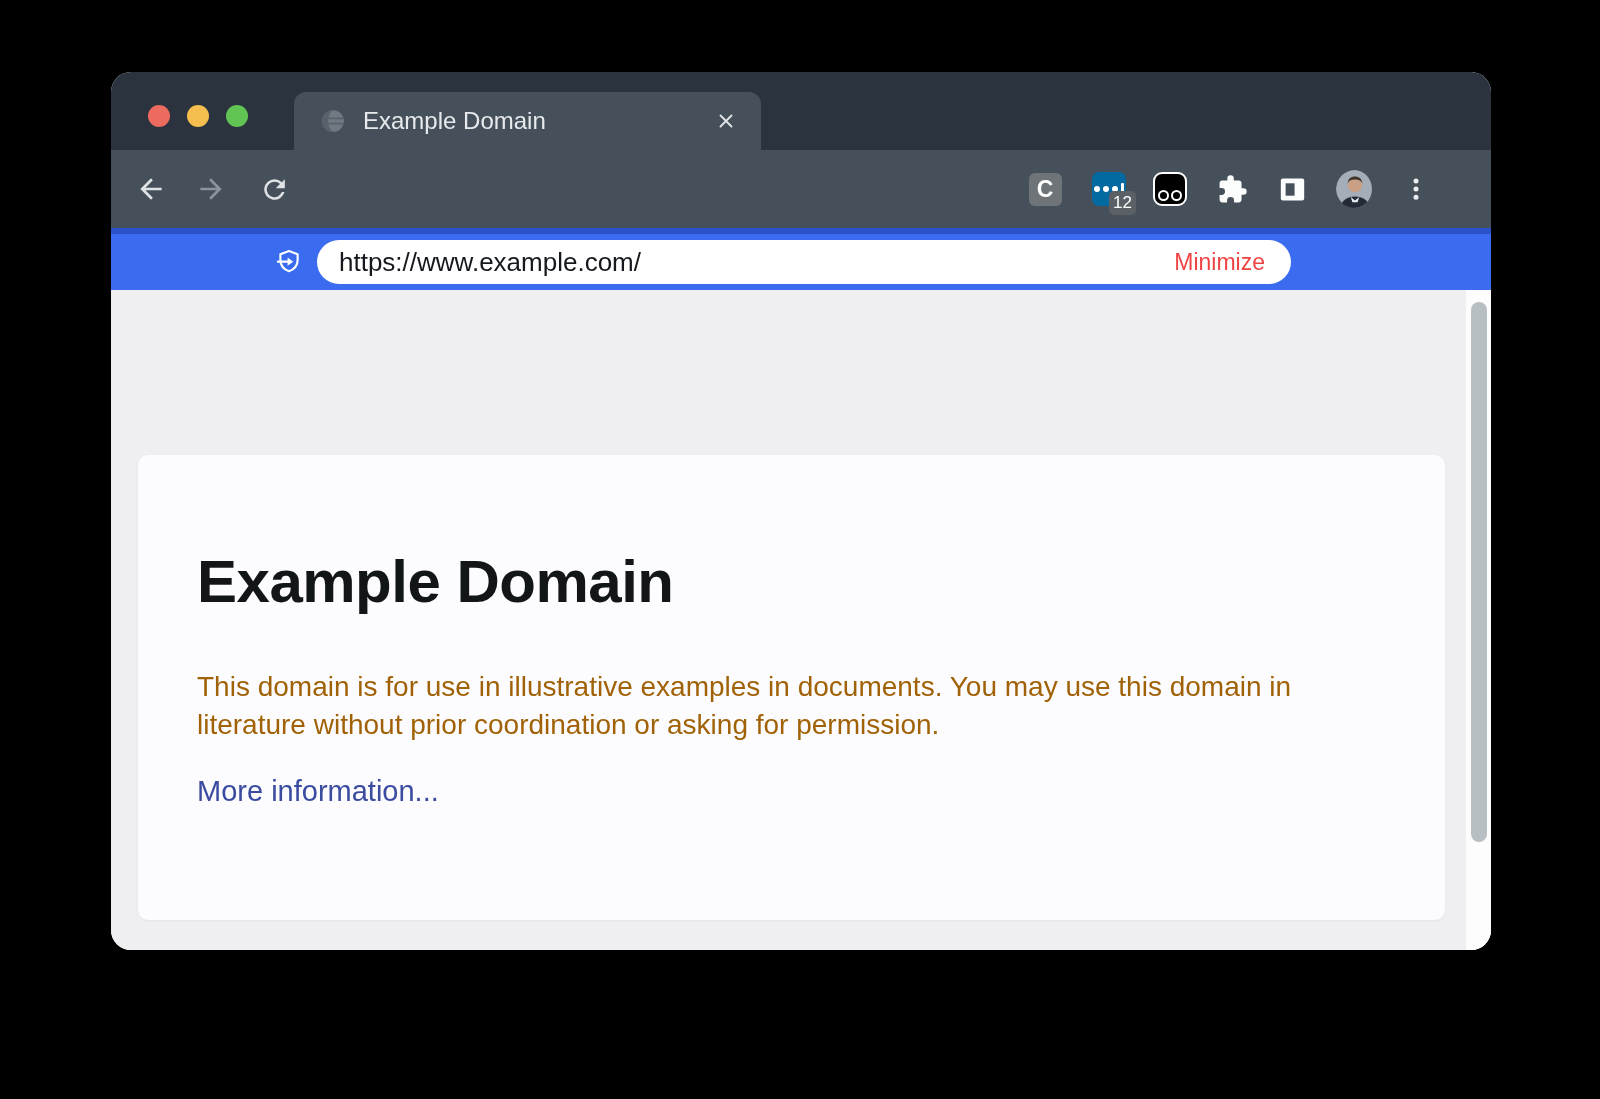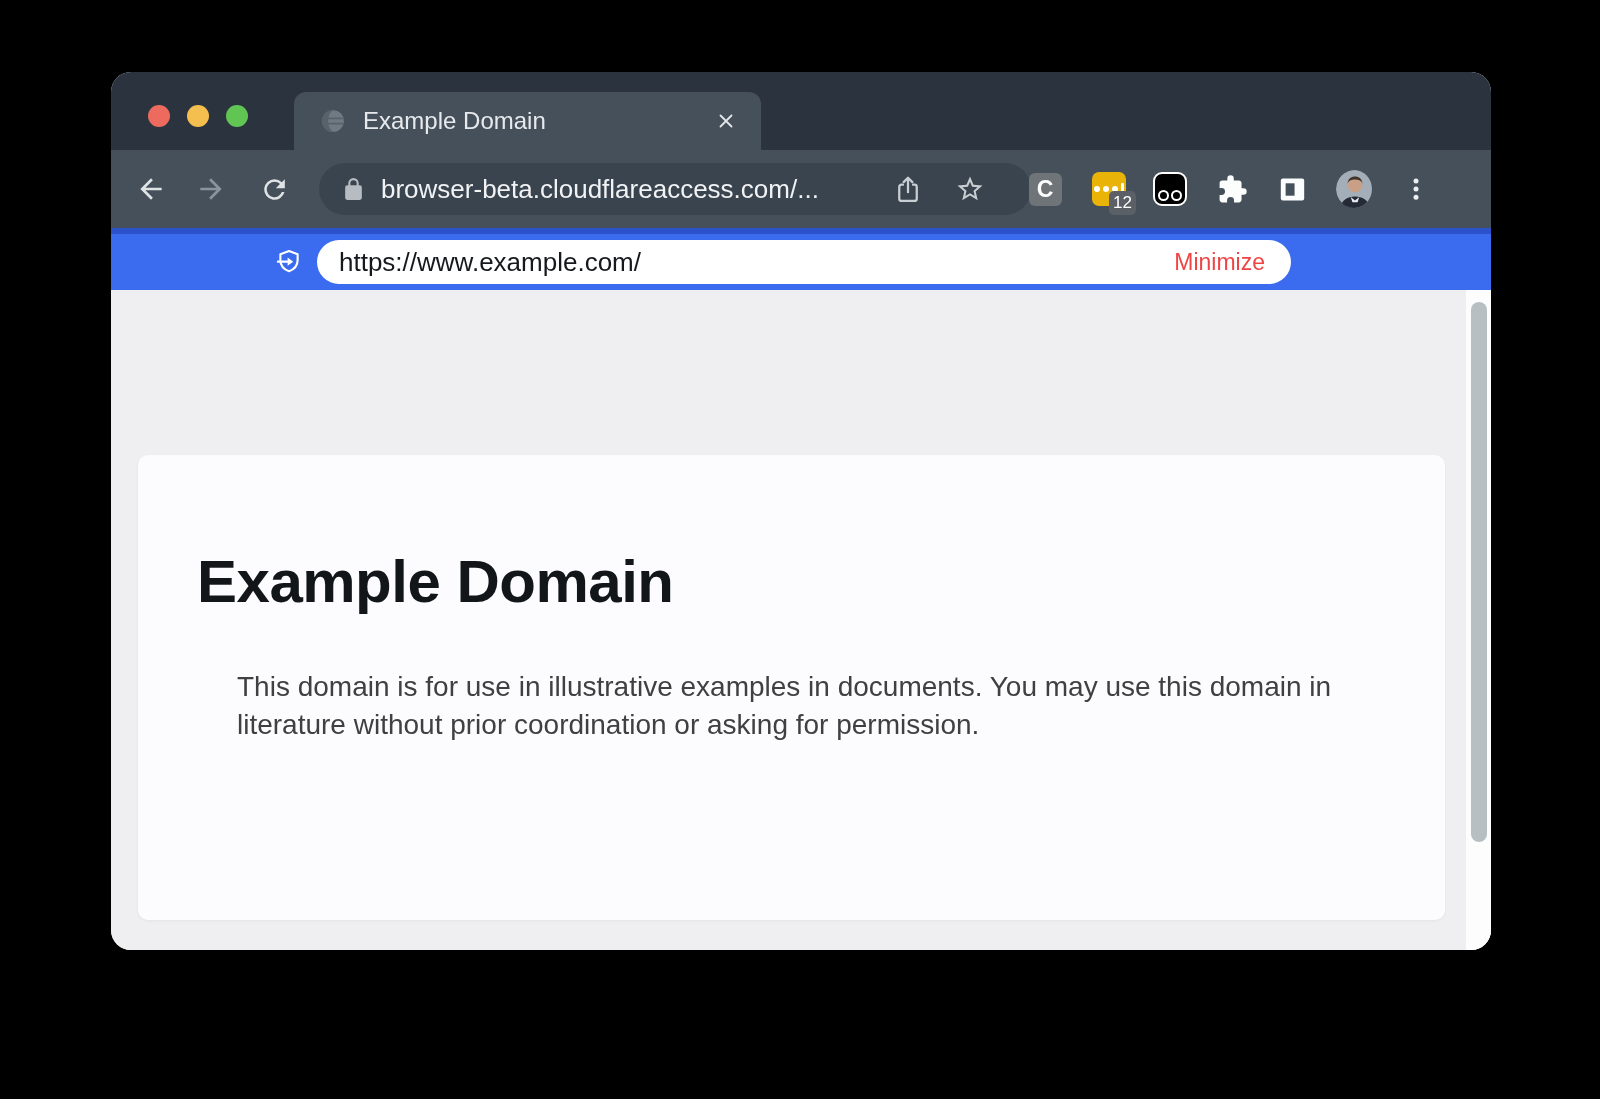--- a/index.html
+++ b/index.html
@@ -39,21 +39,21 @@
               overflow:hidden; flex:1 1 auto; }
   .omni-icon { position:absolute; top:11px; width:30px; height:30px; cursor:pointer; }
   .omni-icon.share { left:574px; } .omni-icon.star { left:636px; }
   .ext { position:absolute; top:21px; width:36px; height:36px; display:flex;
          align-items:center; justify-content:center; cursor:pointer; }
   .ext.c-ext { left:916px; } .ext.red-ext { left:980px; } .ext.black-ext { left:1041px; }
   .ext.puzzle { left:1103px; } .ext.sidepanel { left:1163px; } .ext.avatar { left:1225px; }
   .ext.kebab { left:1287px; }
   .c-box { width:33px; height:33px; background:#6F7478; border-radius:6px; color:#fff;
            font-size:23px; font-weight:700; display:flex; align-items:center; justify-content:center; }
-  .lp-box { position:relative; width:34px; height:34px; background:#eab308; border-radius:7px;
+  .lp-box { position:relative; width:34px; height:34px; background:#0369a1; border-radius:7px;
             display:flex; align-items:center; justify-content:center; gap:3px; }
   .lp-dot { width:6px; height:6px; border-radius:50%; background:#fff; }
   .lp-bar { width:3px; height:13px; background:#fff; border-radius:1px; }
   .lp-badge { position:absolute; right:-10px; bottom:-9px; min-width:27px; height:24px;
               background:#5A6065; color:#fff; font-size:17px; border-radius:5px;
               display:flex; align-items:center; justify-content:center; padding:0 4px; }
   .blk-box { width:34px; height:34px; background:#000; border:2px solid #fff; border-radius:9px;
              display:flex; align-items:flex-end; justify-content:center; gap:2px; padding-bottom:3px; }
   .blk-circle { width:11px; height:11px; border:2px solid #fff; border-radius:50%; background:#000; }
   .avatar-img { width:38px; height:38px; border-radius:50%; overflow:hidden; }
@@ -70,21 +70,21 @@
 
   
   .page { position:relative; height:660px; background:var(--page-bg,#EFEFF1); }
   .scroll-track { position:absolute; right:0; top:0; bottom:0; width:25px; background:#FDFDFE; }
   .scroll-thumb { position:absolute; right:4px; top:12px; width:16px; height:540px;
                   border-radius:8px; background:#B8BFC3; cursor:grab; }
   .card { position:absolute; left:27px; top:165px; width:1307px; height:465px;
           background:var(--card-bg,#FCFCFE); border-radius:10px;
           box-shadow:0 1px 3px rgba(0,0,0,.05); padding:92px 60px 0 59px; }
   .card h1 { font-size:60px; font-weight:700; color:#131619; letter-spacing:-.5px; }
-  .card p { margin-top:52px; max-width:1150px; font-size:28px; line-height:38px; color:#404040;margin-left:40px; }
+  .card p { margin-top:52px; max-width:1150px; font-size:28px; line-height:38px; color:#a16207; }
   .card .morelink { display:inline-block; margin-top:31px; font-size:29px;
                     color:var(--link-color,#3A4BA0); text-decoration:none; cursor:pointer; }
 
   svg { display:block; }
 </style>
 </head>
 <body>
 
 <div class="stage">
   <div class="window">
@@ -130,35 +130,20 @@
         <svg viewBox="0 0 24 24" width="32" height="32">
           <path d="M12 4l-1.41 1.41L16.17 11H4v2h12.17l-5.58 5.59L12 20l8-8-8-8z" fill="#8B949C"></path>
         </svg>
       </div>
       <div class="navbtn reload">
         <svg viewBox="0 0 24 24" width="31" height="31">
           <path d="M17.65 6.35A7.95 7.95 0 0 0 12 4a8 8 0 1 0 7.73 10h-2.08A6 6 0 1 1 12 6c1.66 0 3.14.69 4.22 1.78L13 11h7V4l-2.35 2.35z" fill="#DFE3E6"></path>
         </svg>
       </div>
 
-      <div class="omnibox">
-        <svg viewBox="0 0 24 24" width="25" height="25">
-          <path d="M18 8h-1V6A5 5 0 0 0 7 6v2H6a2 2 0 0 0-2 2v10a2 2 0 0 0 2 2h12a2 2 0 0 0 2-2V10a2 2 0 0 0-2-2zM9 6a3 3 0 0 1 6 0v2H9V6z" fill="#B6BCC1"></path>
-        </svg>
-        <span class="omni-url">browser-beta.cloudflareaccess.com/...</span>
-        <svg class="omni-icon share" viewBox="0 0 24 24">
-          <g stroke="#C9CED2" stroke-width="1.8" fill="none" stroke-linecap="round" stroke-linejoin="round">
-            <path d="M8 8.5H6.8A1.8 1.8 0 0 0 5 10.3v9.4a1.8 1.8 0 0 0 1.8 1.8h10.4a1.8 1.8 0 0 0 1.8-1.8v-9.4a1.8 1.8 0 0 0-1.8-1.8H16"></path>
-            <path d="M12 14.5V3.5M8.5 6.5L12 3l3.5 3.5"></path>
-          </g>
-        </svg>
-        <svg class="omni-icon star" viewBox="0 0 24 24">
-          <path d="M22 9.24l-7.19-.62L12 2 9.19 8.63 2 9.24l5.46 4.73L5.82 21 12 17.27 18.18 21l-1.63-7.03L22 9.24zM12 15.4l-3.76 2.27 1-4.28-3.32-2.88 4.38-.38L12 6.1l1.71 4.04 4.38.38-3.32 2.88 1 4.28L12 15.4z" fill="#C9CED2"></path>
-        </svg>
-      </div>
 
       <div class="ext c-ext">
         <span class="c-box">C</span>
       </div>
 
       <div class="ext red-ext">
         <span class="lp-box">
           <span class="lp-dot"></span>
             <span class="lp-dot"></span>
             <span class="lp-dot"></span>
@@ -219,20 +204,21 @@
       <div class="iso-pill">
         <input class="iso-input" type="text" value="https://www.example.com/" style="">
         <span class="iso-min">Minimize</span>
       </div>
     </div>
 
     <div class="page">
       <div class="card">
         <h1>Example Domain</h1>
         <p>This domain is for use in illustrative examples in documents. You may use this domain in literature without prior coordination or asking for permission.</p>
+        <a class="morelink">More information...</a>
       </div>
       <div class="scroll-track">
         <div class="scroll-thumb"></div>
       </div>
     </div>
 
   </div>
 </div>
 
 </body></html>

